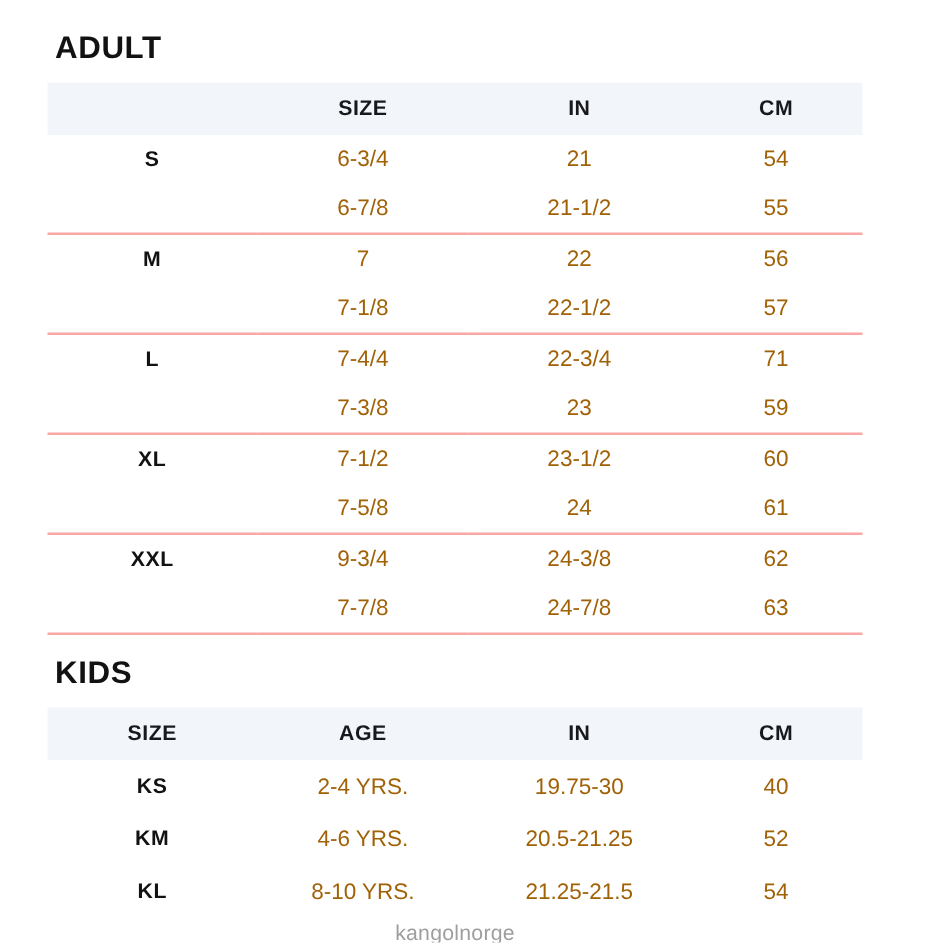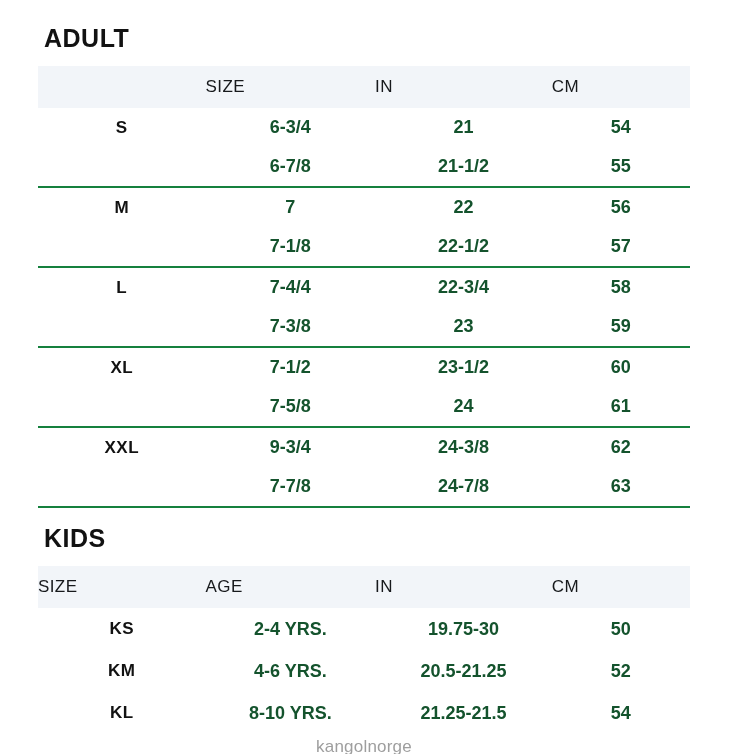--- a/index.html
+++ b/index.html
@@ -33,45 +33,45 @@
     table-layout: fixed;
   }
   col.c1 { width: 25.7%; }
   col.c2 { width: 26.0%; }
   col.c3 { width: 27.1%; }
   col.c4 { width: 21.2%; }
   thead th {
     background: #f2f5f9;
     height: 42px;
     font-size: 17px;
-    font-weight: 400;
+    font-weight: 700;
     letter-spacing: 0.4px;
     color: #17191c;
-    text-align: left;
+    text-align: center;
     vertical-align: middle;
     padding: 0;
   }
   tbody td {
     height: 39px;
     font-size: 18px;
-    font-weight: 700;
-    color: #14532d;
+    font-weight: 400;
+    color: #a16207;
     text-align: center;
     vertical-align: middle;
     padding: 0;
   }
   .kids-table tbody td { height: 42px; }
   td.size-label {
     font-weight: 700;
     font-size: 17px;
     letter-spacing: 0.5px;
     color: #121212;
   }
   tr.group-end td {
-    border-bottom: 2px solid #15803d;
+    border-bottom: 2px solid #fca5a5;
   }
   .footer {
     text-align: center;
     font-size: 17px;
     font-weight: 300;
     color: #9e9e9e;
     margin-top: 3px;
     letter-spacing: 0.2px;
   }
 </style>
@@ -119,21 +119,21 @@
         <tr class="group-end">
           <td class="size-label"></td>
           <td>7-1/8</td>
           <td>22-1/2</td>
           <td>57</td>
         </tr>
         <tr>
           <td class="size-label">L</td>
           <td>7-4/4</td>
           <td>22-3/4</td>
-          <td>58</td>
+          <td>71</td>
         </tr>
         <tr class="group-end">
           <td class="size-label"></td>
           <td>7-3/8</td>
           <td>23</td>
           <td>59</td>
         </tr>
         <tr>
           <td class="size-label">XL</td>
           <td>7-1/2</td>
@@ -176,21 +176,21 @@
           <th>AGE</th>
           <th>IN</th>
           <th>CM</th>
         </tr>
     </thead>
     <tbody>
         <tr>
           <td class="size-label">KS</td>
           <td>2-4 YRS.</td>
           <td>19.75-30</td>
-          <td>50</td>
+          <td>40</td>
         </tr>
         <tr>
           <td class="size-label">KM</td>
           <td>4-6 YRS.</td>
           <td>20.5-21.25</td>
           <td>52</td>
         </tr>
         <tr>
           <td class="size-label">KL</td>
           <td>8-10 YRS.</td>

